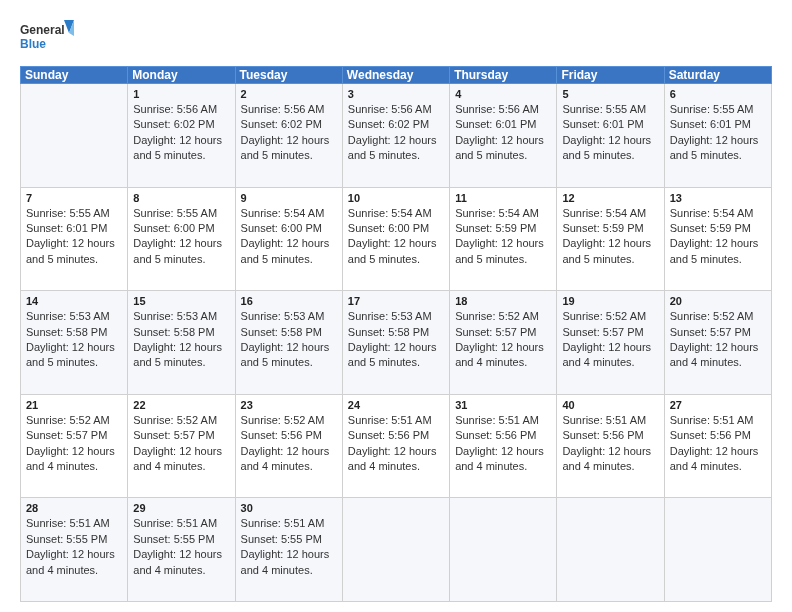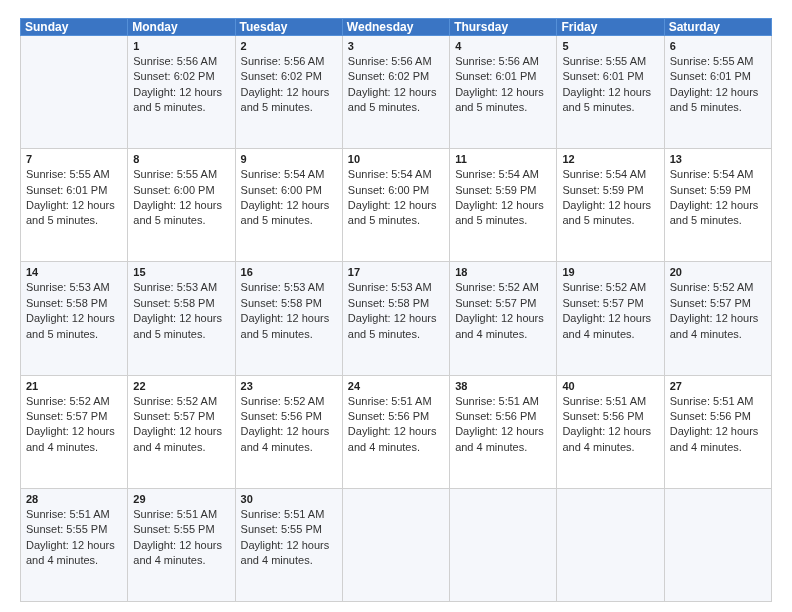--- a/index.html
+++ b/index.html
@@ -85,20 +85,34 @@
       line-height: 1.4;
     }
     .empty-cell {
       background: #f5f7fb;
     }
   </style>
 </head>
 <body>
 
 <div class="page">
+  <div class="header">
+    <div class="logo">
+    <svg width="55" height="38" viewBox="0 0 55 38">
+      <text x="0" y="16" font-size="12" font-weight="bold" fill="#333" font-family="Arial">General</text>
+      <text x="0" y="30" font-size="12" font-weight="bold" fill="#2a7bc8" font-family="Arial">Blue</text>
+      <polygon points="44,2 54,2 49,15" fill="#2a7bc8"></polygon>
+      <polygon points="49,15 54,2 54,18" fill="#7dbde8"></polygon>
+    </svg>
+  </div>
+    <div class="title-block">
+      <div class="main-title"></div>
+      <div class="subtitle"></div>
+    </div>
+  </div>
 
   <table class="calendar">
     <thead>
       <tr id="header-row">
       <th>Sunday</th>
           <th>Monday</th>
           <th>Tuesday</th>
           <th>Wednesday</th>
           <th>Thursday</th>
           <th>Friday</th>
@@ -276,21 +290,21 @@
 and 4 minutes.</div>
           </td>
           <td>
             <div class="day-number">24</div>
             <div class="cell-text" style="white-space: pre-line;">Sunrise: 5:51 AM
 Sunset: 5:56 PM
 Daylight: 12 hours
 and 4 minutes.</div>
           </td>
           <td>
-            <div class="day-number">38</div>
+            <div class="day-number">31</div>
             <div class="cell-text" style="white-space: pre-line;">Sunrise: 5:51 AM
 Sunset: 5:56 PM
 Daylight: 12 hours
 and 4 minutes.</div>
           </td>
           <td>
             <div class="day-number">40</div>
             <div class="cell-text" style="white-space: pre-line;">Sunrise: 5:51 AM
 Sunset: 5:56 PM
 Daylight: 12 hours

